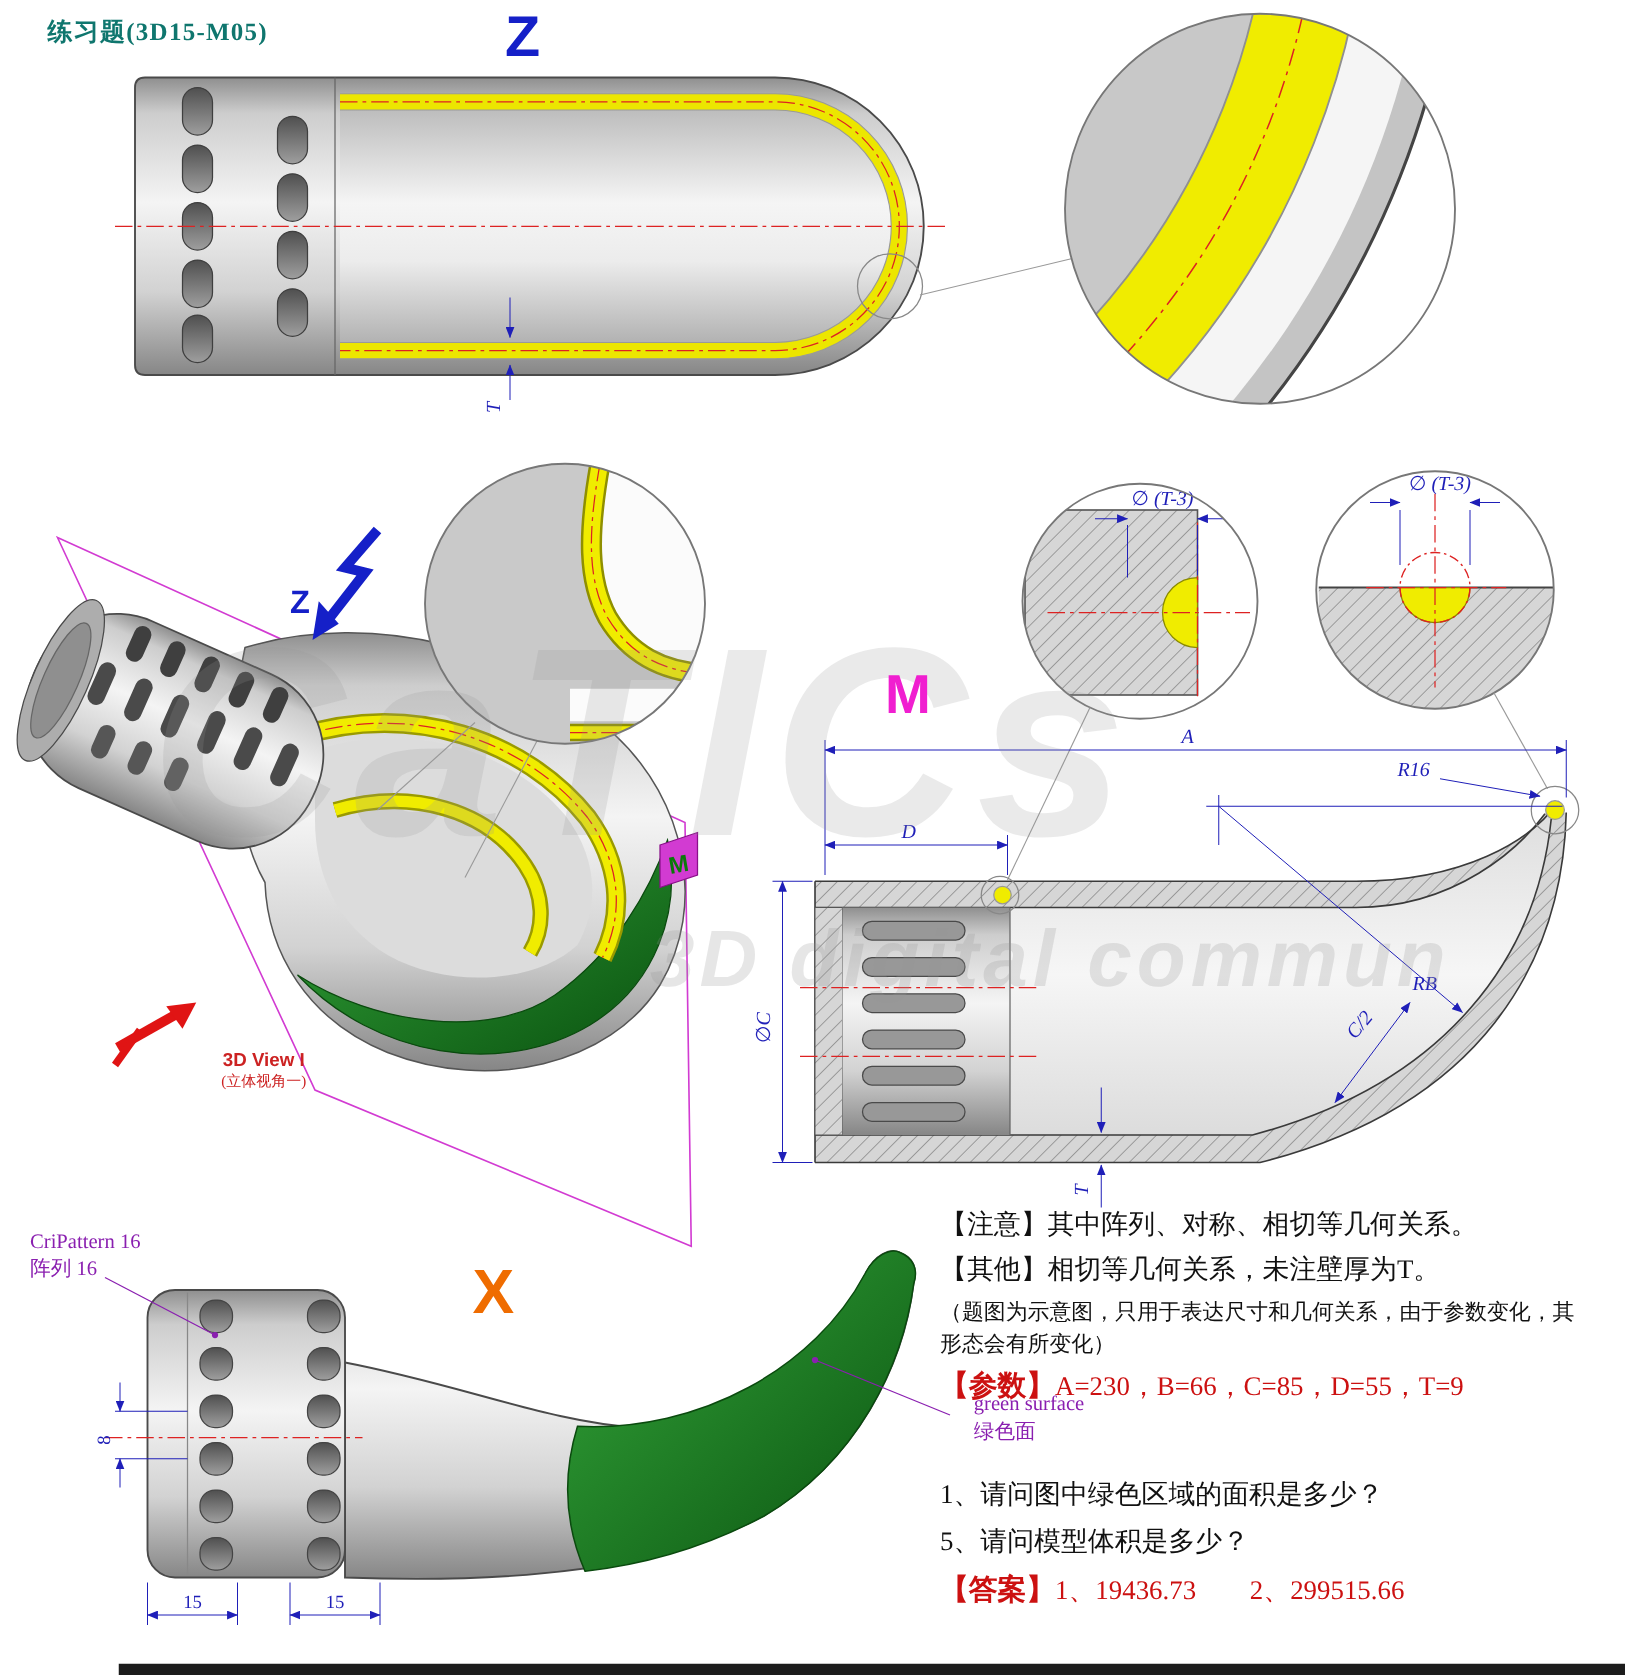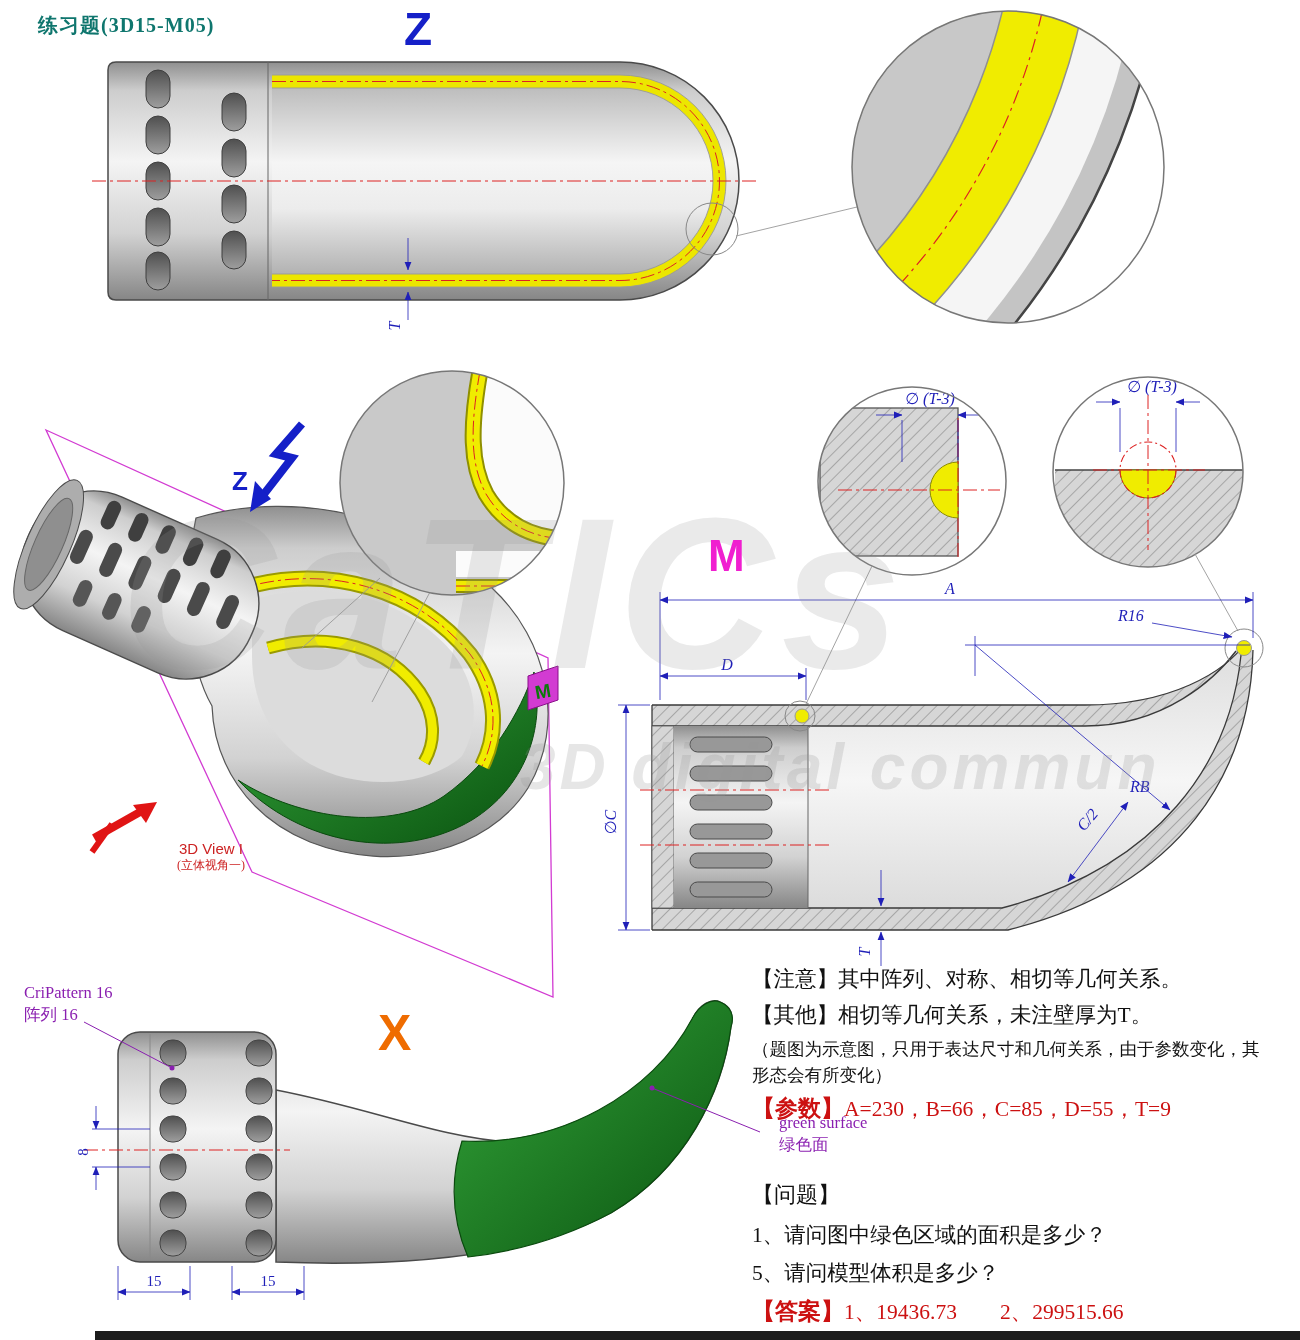--- a/index.html
+++ b/index.html
@@ -10,21 +10,21 @@
       font-weight:bold;font-style:italic;white-space:nowrap}
   #wm-main{left:120px;top:470px;font-size:215px;color:rgba(150,150,150,.20);letter-spacing:8px}
   #wm-sub{left:520px;top:730px;font-size:64px;color:rgba(150,150,150,.24);letter-spacing:4px}
   .ov{position:absolute;z-index:3}
   #page-title{left:38px;top:12px;font-size:20px;font-weight:bold;color:#0f766e;letter-spacing:1px}
   .biglabel{font-family:"Liberation Sans",sans-serif;font-weight:bold;line-height:1}
   #lbl-z{left:404px;top:6px;font-size:46px;color:#1520c8}
   #lbl-m{left:708px;top:534px;font-size:44px;color:#f01fd0}
   #lbl-x{left:378px;top:1008px;font-size:50px;color:#ef6c00}
   #view3d-label{left:124px;top:840px;width:174px;text-align:center;color:#cc2222}
-  #view3d-label .t1{font-size:15px;font-weight:normal;font-family:"Liberation Sans",sans-serif}
+  #view3d-label .t1{font-size:15px;font-weight:bold;font-family:"Liberation Sans",sans-serif}
   #view3d-label .t2{font-size:12px}
   .ann{color:#8a1fb0;font-size:16.5px;line-height:1.35}
   #ann-cri{left:24px;top:982px}
   #ann-green{left:779px;top:1112px}
   #notes{left:752px;top:964px;width:545px;color:#111}
   #notes .n{font-size:21.5px;margin-bottom:7px}
   #notes .n3{font-size:17.5px;width:515px;margin-bottom:0;line-height:1.5}
   #notes .params{margin-top:4px}
   .plabel{font-size:23px;font-weight:bold;color:#cc1111}
   .pvalue{font-size:21.5px;color:#cc1111}
@@ -401,21 +401,20 @@
 <div class="ov" id="notes">
   <div class="n">【注意】其中阵列、对称、相切等几何关系。</div>
   <div class="n">【其他】相切等几何关系，未注壁厚为T。</div>
   <div class="n3">（题图为示意图，只用于表达尺寸和几何关系，由于参数变化，其形态会有所变化）</div>
   <div class="params">
     <span class="plabel">【参数】</span><span class="pvalue">A=230，B=66，C=85，D=55，T=9</span>
   </div>
 </div>
 
 <div class="ov" id="questions">
-  <div class="qt">【问题】</div>
   <div class="q">1、请问图中绿色区域的面积是多少？</div>
   <div class="q">5、请问模型体积是多少？</div>
   <div>
     <span class="plabel">【答案】</span><span class="pvalue avalue">1、19436.73　　2、299515.66</span>
   </div>
 </div>
 
 <div id="botbar"></div>
 
 </div>

